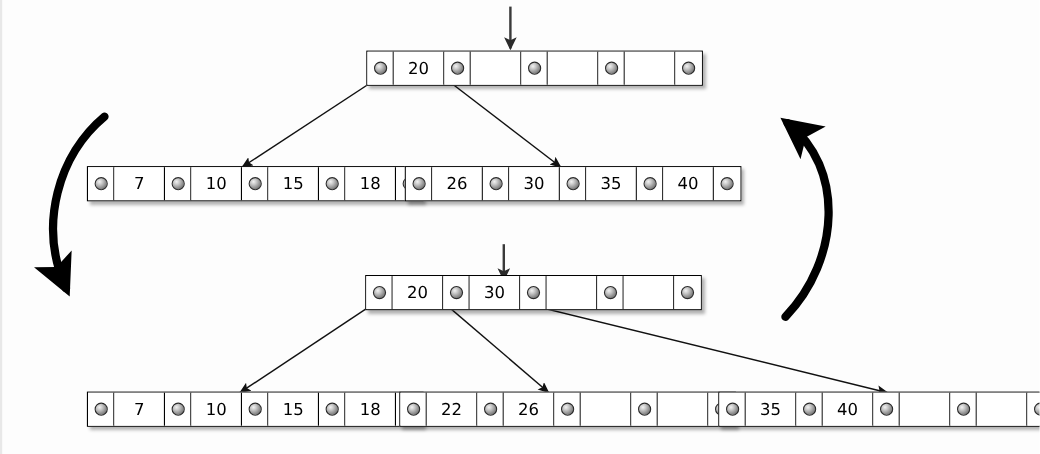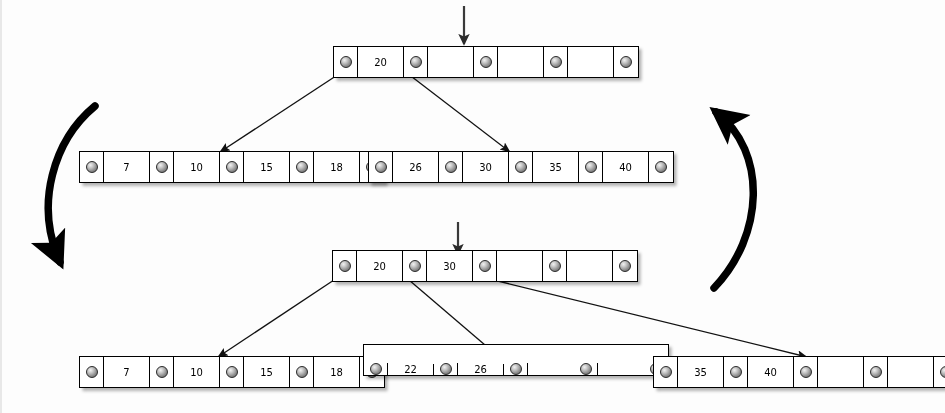--- a/index.html
+++ b/index.html
@@ -39,21 +39,21 @@
   .cell {
     box-sizing: border-box;
     border-right: 1.5px solid #000000;
     display: flex;
     align-items: center;
     justify-content: center;
     background: #ffffff;
   }
   .cell:last-child { border-right: none; }
   .cell.ptr { width: 24px; flex: 0 0 24px; }
-  .cell.key { width: 46px; flex: 0 0 46px; font-size: 10px; color: #000; letter-spacing: 0px; }
+  .cell.key { width: 46px; flex: 0 0 46px; font-size: 15px; color: #000; letter-spacing: 0px; }
   .dot {
     width: 12px;
     height: 12px;
     border-radius: 50%;
     background: radial-gradient(circle at 35% 32%, #f2f2f2 0%, #c8c8c8 28%, #8e8e8e 62%, #555555 100%);
     border: 1px solid #2a2a2a;
     box-sizing: border-box;
   }
 </style>
 </head>
@@ -254,21 +254,21 @@
         <span class="dot"></span>
       </div>
       <div class="cell key">
         <span>18</span>
       </div>
       <div class="cell ptr">
         <span class="dot"></span>
       </div>
     </div>
 
-  <div class="node" id="n-leaf-after-middle" style="left:361px; top:344px;align-items:flex-end;">
+  <div class="node" id="n-leaf-after-middle" style="left:361px; top:356px;">
       <div class="cell ptr">
         <span class="dot"></span>
       </div>
       <div class="cell key">
         <span>22</span>
       </div>
       <div class="cell ptr">
         <span class="dot"></span>
       </div>
       <div class="cell key">

